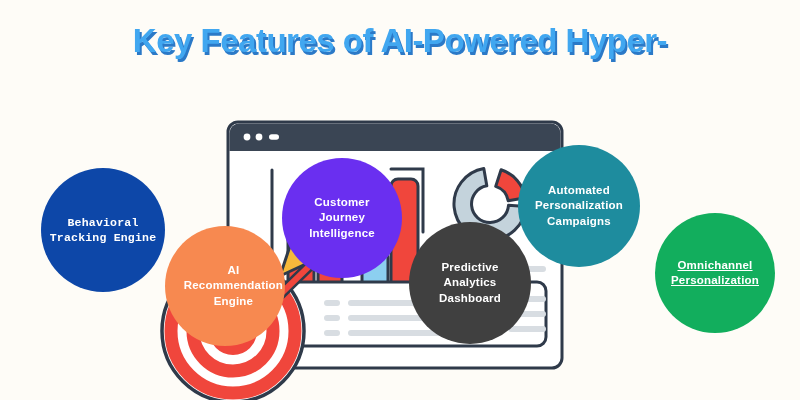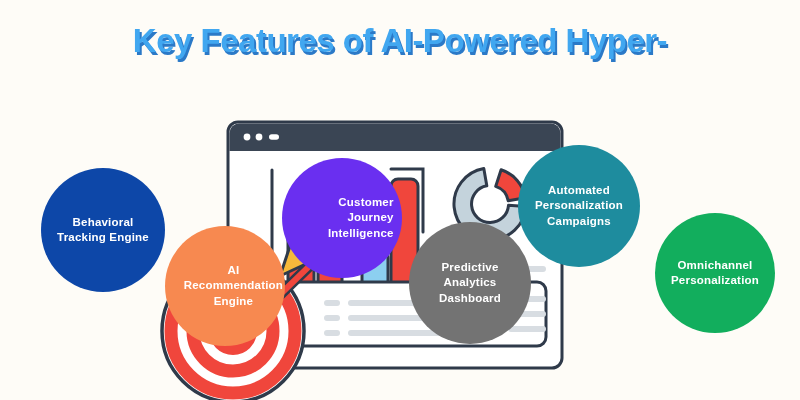--- a/index.html
+++ b/index.html
@@ -14,21 +14,21 @@
   .illustration{position:absolute;top:0;left:0;}
   .bubble{
     position:absolute;border-radius:50%;
     display:flex;align-items:center;justify-content:center;
     text-align:center;color:#ffffff;font-weight:700;
     font-size:11.5px;line-height:1.32;letter-spacing:0.2px;
   }
   .bubble span{display:block;width:86%;}
   .b1{left:41px;top:168px;width:124px;height:124px;}
   .b2{left:165px;top:226px;width:120px;height:120px;}
-  .b3{left:282px;top:158px;width:120px;height:120px;text-align:right;}
+  .b3{left:282px;top:158px;width:120px;height:120px;}
   .b4{left:409px;top:222px;width:122px;height:122px;}
   .b5{left:518px;top:145px;width:122px;height:122px;}
   .b6{left:655px;top:213px;width:120px;height:120px;}
 </style>
 </head>
 <body style="background: rgb(254, 252, 247);">
 
 <div class="canvas">
 
   <div class="title" style="color: rgb(65, 167, 240); --shadow-color: #2B79C7;">
@@ -86,32 +86,32 @@
       </g>
     </g>
 
     <g>
       <path d="M280 276 L292 240 L310 262 Z" stroke-width="3" stroke-linejoin="round" fill="#F6B93B" stroke="#2F3A4A"></path>
       <line x1="330" y1="246" x2="258" y2="316" stroke-width="11" stroke-linecap="round" stroke="#2F3A4A"></line>
       <line x1="330" y1="246" x2="258" y2="316" stroke-width="6" stroke-linecap="round" stroke="#F0463C"></line>
     </g>
   </svg>
 
-  <div class="bubble b1" style="background-color: rgb(13, 71, 168);">
+  <div class="bubble b1" style="background-color: rgb(13, 71, 168); font-family: Liberation Mono, monospace;">
     <span>Behavioral Tracking Engine</span>
   </div>
   <div class="bubble b2" style="background-color: rgb(247, 137, 80); justify-content: flex-end;">
     <span>AI Recommendation Engine</span>
   </div>
   <div class="bubble b3" style="background-color: rgb(106, 47, 240);">
     <span>Customer Journey Intelligence</span>
   </div>
-  <div class="bubble b4" style="background-color: #737373;">
+  <div class="bubble b4" style="background-color: #404040;">
     <span>Predictive Analytics Dashboard</span>
   </div>
   <div class="bubble b5" style="background-color: rgb(30, 140, 158);">
     <span>Automated Personalization Campaigns</span>
   </div>
-  <div class="bubble b6" style="background-color: rgb(18, 174, 93);">
+  <div class="bubble b6" style="background-color: rgb(18, 174, 93); text-decoration: underline;">
     <span>Omnichannel Personalization</span>
   </div>
 
 </div>
 
 </body></html>

